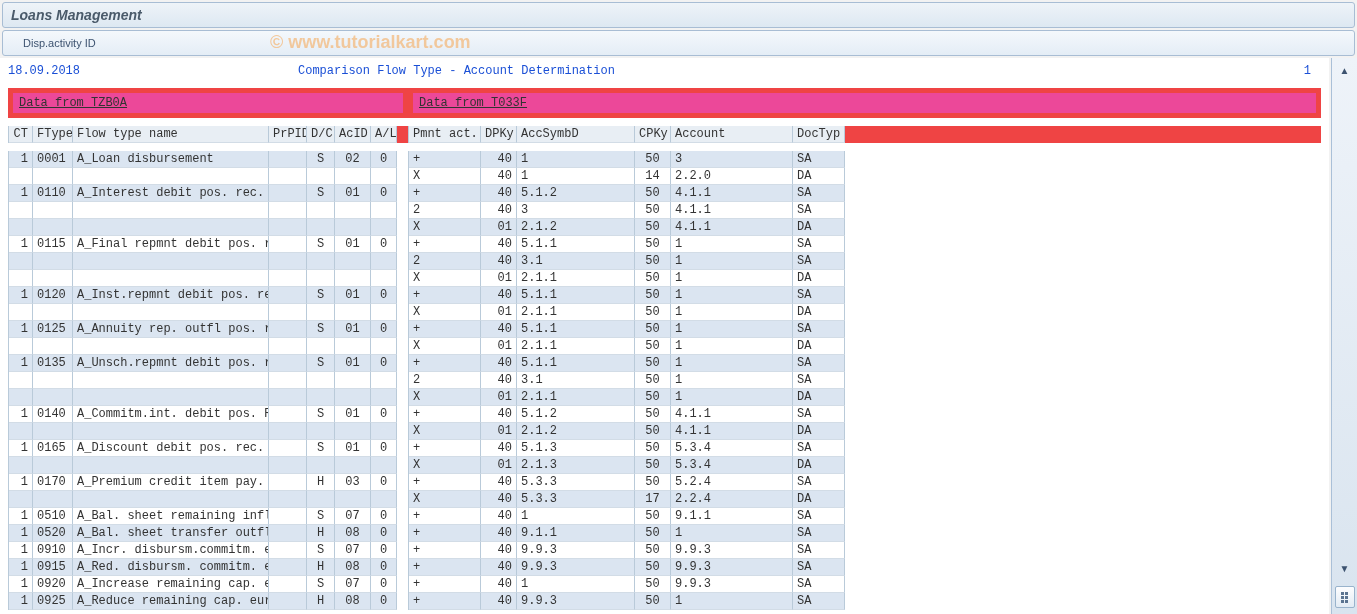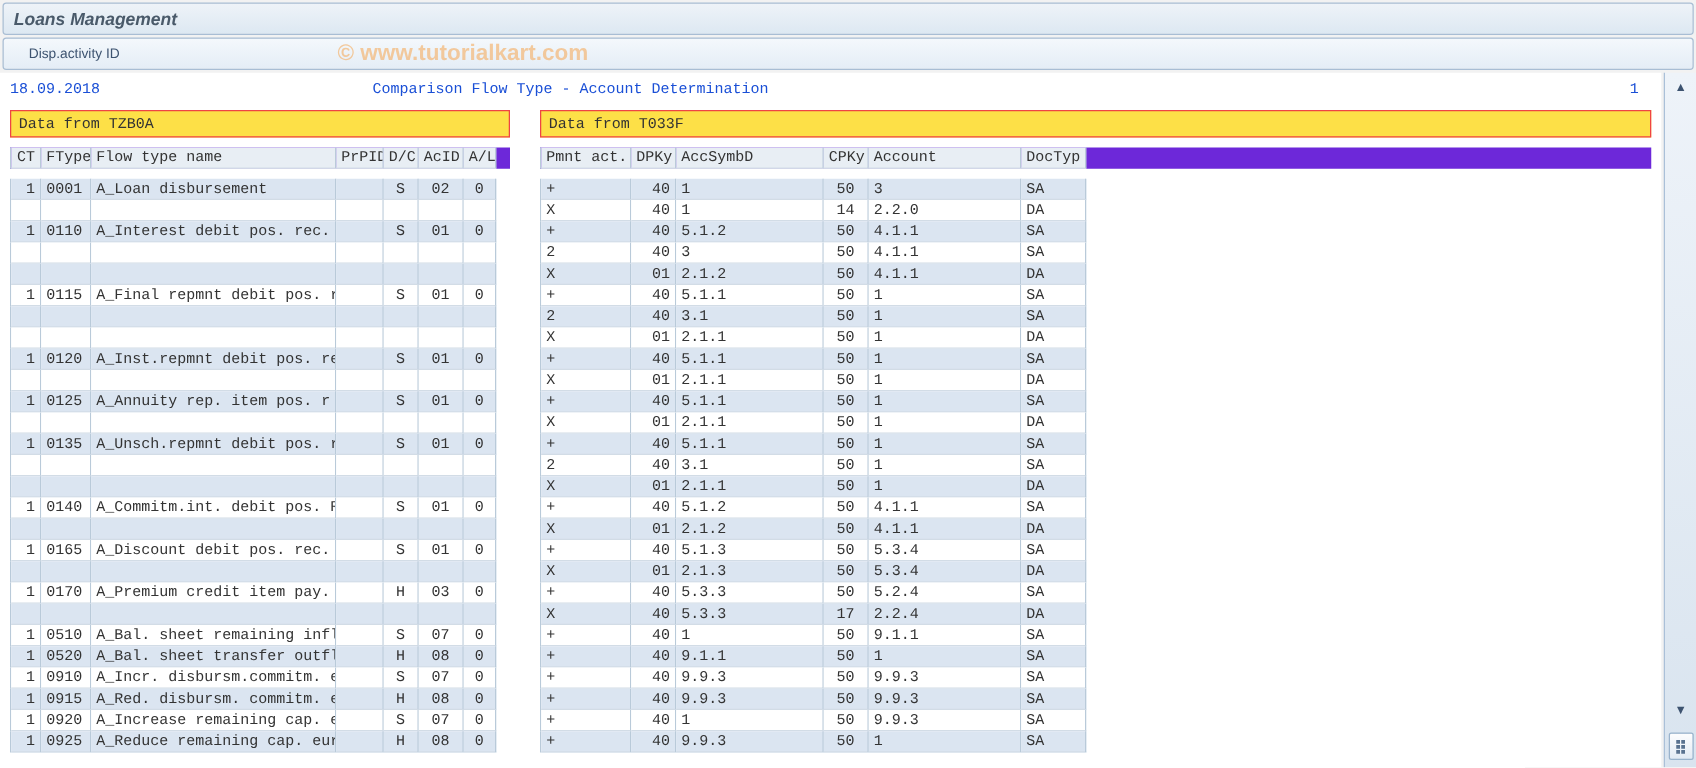--- a/index.html
+++ b/index.html
@@ -96,30 +96,31 @@
     font-family: "Courier New", monospace;
     font-size: 12px;
     padding: 2px 0 6px 0;
   }
   .report-header .rh-date { width: 290px; }
   .report-header .rh-title { flex:1; }
   .report-header .rh-page { width: 60px; text-align:right; padding-right:10px;}
   .tables-row { display:flex; gap:0; }
   .panel { }
   .panel-header {
-    background:#fde047;
-    border:1px solid #ef4444;
+    background:#ec4899;
+    border:5px solid #ef4444;
     padding:3px 6px;
     font-family:"Courier New",monospace;
     color:#333;
+    text-decoration:underline;
   }
   .colhead-row {
     display:flex;
     border-left:1px solid #b9cad9;
-    background:#6d28d9;
+    background:#ef4444;
   }
   .colhead-row .cell {
     background:#e8eef4;
     color:#333;
   }
   .data-rows { }
   .row { display:flex; border-left:1px solid #b9cad9; height:17px; }
   .cell {
     border-right:1px solid #b9cad9;
     border-bottom:1px solid #d2dce6;
@@ -127,21 +128,21 @@
     font-family:"Courier New",monospace;
     font-size:12px;
     white-space:nowrap;
     overflow:hidden;
     height:17px;
     line-height:15px;
   }
   .row.strip .cell { background:#dbe5f1; }
   .row.plain .cell { background:#ffffff; }
   .left-panel { width: 400px; }
-  .right-panel { flex:1; margin-left:24px; }
+  .right-panel { flex:1; margin-left:0; }
   
   .l-ct   { width:24px; text-align:right;}
   .l-ft   { width:40px;}
   .l-name { width:196px;}
   .l-prpid{ width:38px;}
   .l-dc   { width:28px; text-align:center;}
   .l-acid { width:36px; text-align:center;}
   .l-al   { width:26px; text-align:center;}
   
   .r-pmnt { width:72px;}
@@ -282,21 +283,21 @@
                 <div class="cell l-ft"></div>
                 <div class="cell l-name"></div>
                 <div class="cell l-prpid"></div>
                 <div class="cell l-dc"></div>
                 <div class="cell l-acid"></div>
                 <div class="cell l-al"></div>
               </div>
               <div class="row strip">
                 <div class="cell l-ct">1</div>
                 <div class="cell l-ft">0125</div>
-                <div class="cell l-name">A_Annuity rep. item pos. r</div>
+                <div class="cell l-name">A_Annuity rep. outfl pos. r</div>
                 <div class="cell l-prpid"></div>
                 <div class="cell l-dc">S</div>
                 <div class="cell l-acid">01</div>
                 <div class="cell l-al">0</div>
               </div>
               <div class="row plain">
                 <div class="cell l-ct"></div>
                 <div class="cell l-ft"></div>
                 <div class="cell l-name"></div>
                 <div class="cell l-prpid"></div>

